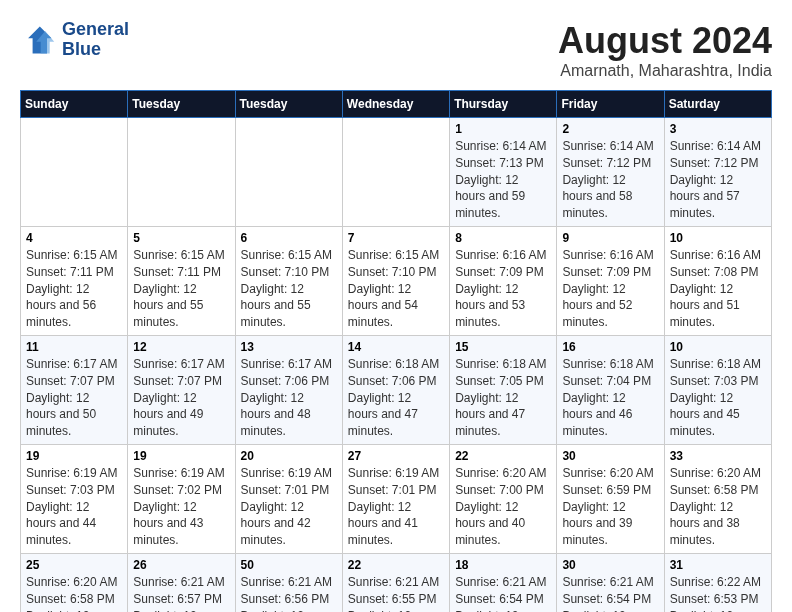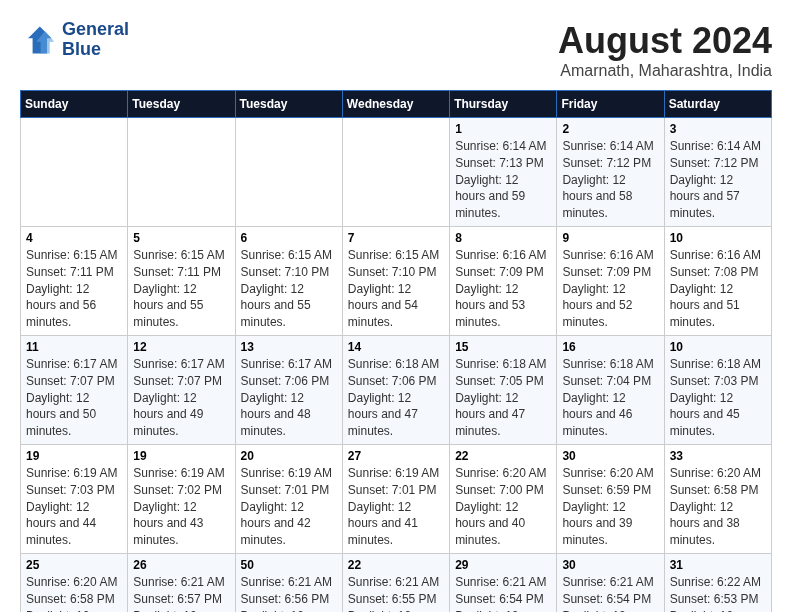--- a/index.html
+++ b/index.html
@@ -238,21 +238,21 @@
         </td>
         <td>
           <div class="day-number">50</div>
           <div class="day-info">Sunrise: 6:21 AM<br>Sunset: 6:56 PM<br>Daylight: 12 hours and 35 minutes.</div>
         </td>
         <td>
           <div class="day-number">22</div>
           <div class="day-info">Sunrise: 6:21 AM<br>Sunset: 6:55 PM<br>Daylight: 12 hours and 34 minutes.</div>
         </td>
         <td>
-          <div class="day-number">29</div>
+          <div class="day-number">18</div>
           <div class="day-info">Sunrise: 6:21 AM<br>Sunset: 6:54 PM<br>Daylight: 12 hours and 33 minutes.</div>
         </td>
         <td>
           <div class="day-number">30</div>
           <div class="day-info">Sunrise: 6:21 AM<br>Sunset: 6:54 PM<br>Daylight: 12 hours and 32 minutes.</div>
         </td>
         <td>
           <div class="day-number">31</div>
           <div class="day-info">Sunrise: 6:22 AM<br>Sunset: 6:53 PM<br>Daylight: 12 hours and 31 minutes.</div>
         </td>

